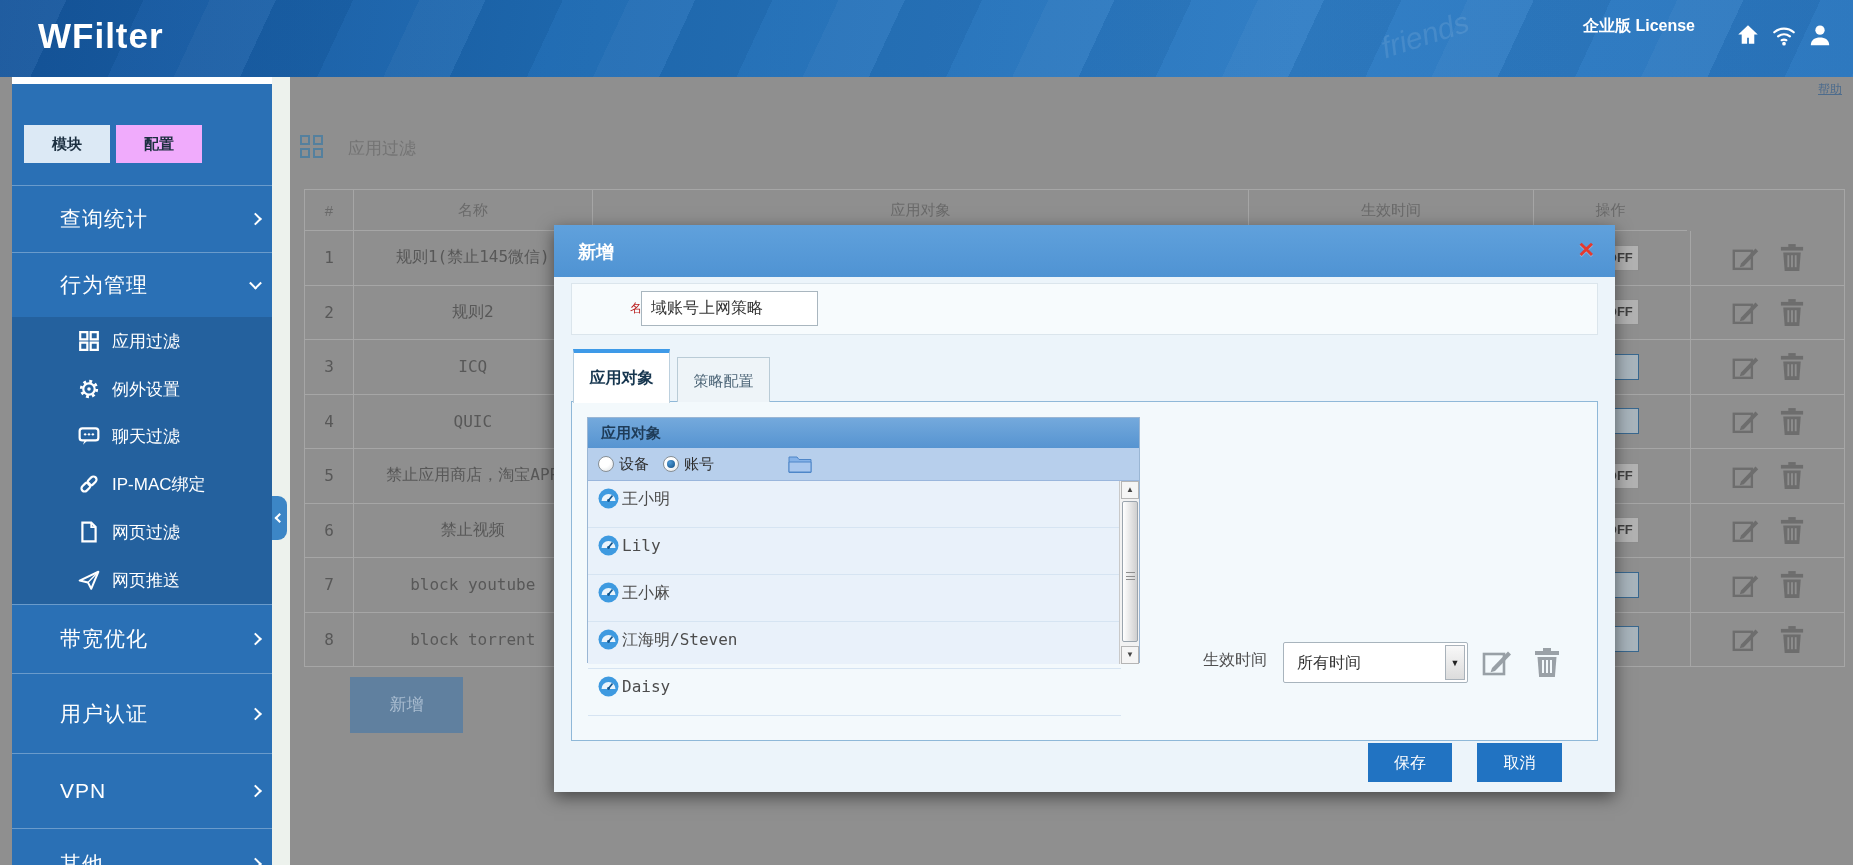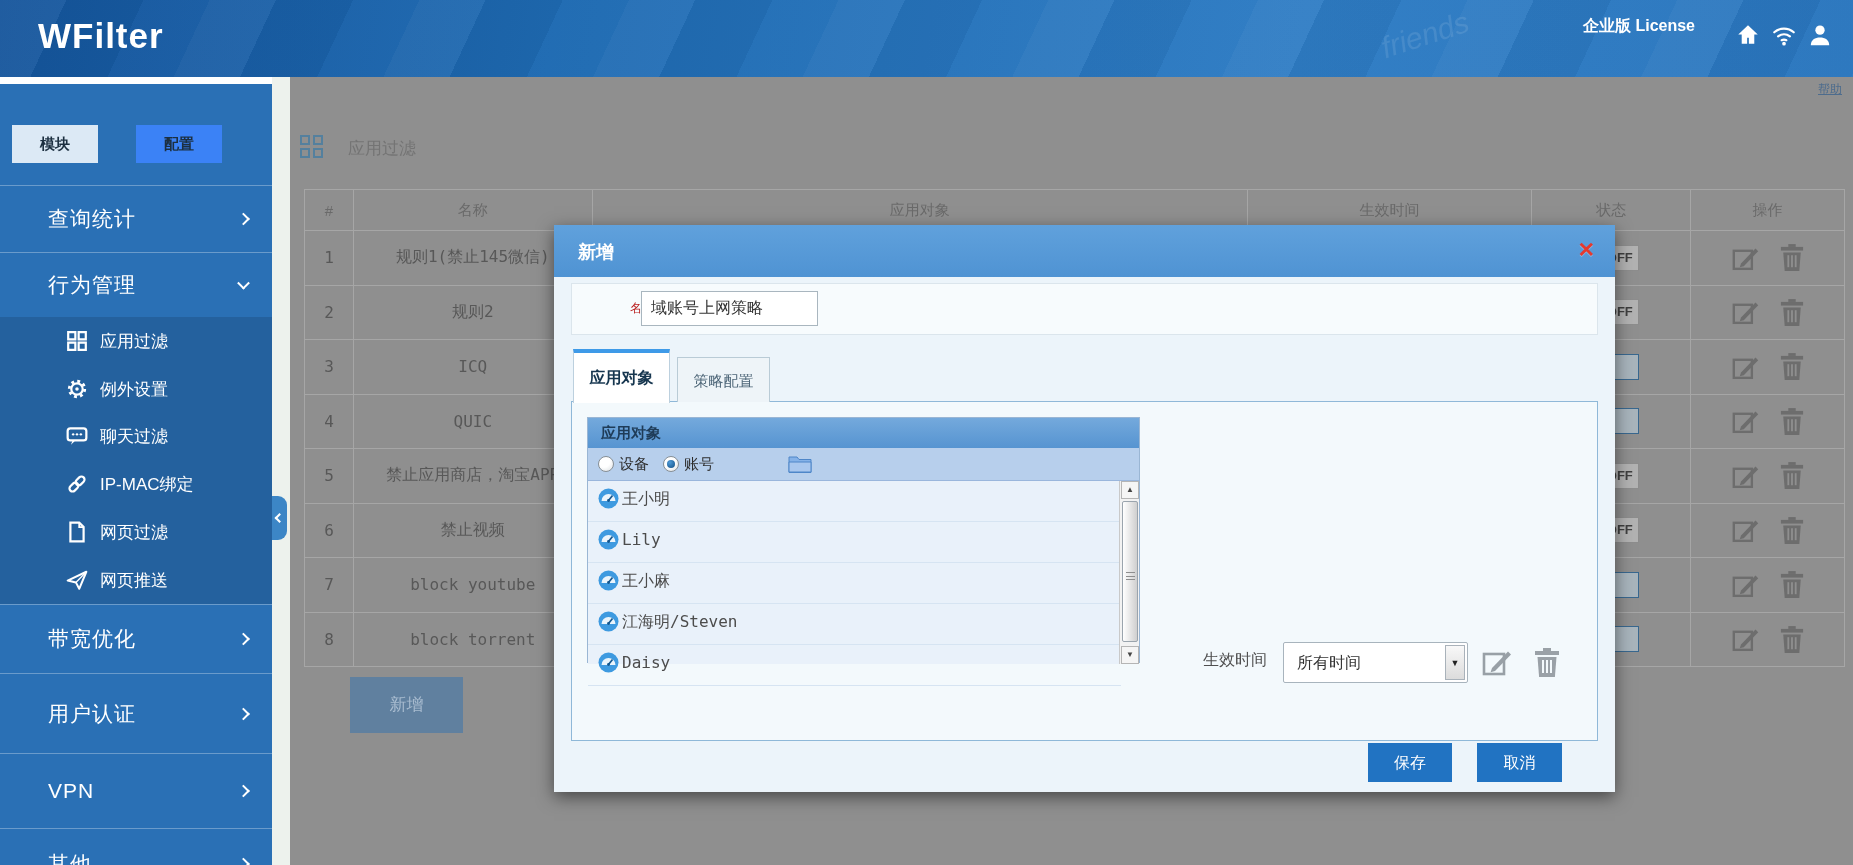--- a/index.html
+++ b/index.html
@@ -10,26 +10,26 @@
     background:linear-gradient(100deg,#14549b 0%, #1e6ab2 30%, #2e7cc4 70%, #2a76be 100%); overflow:hidden; }
   #topbar .streaks { position:absolute; inset:0;
     background:repeating-linear-gradient(115deg, rgba(255,255,255,0.05) 0 60px, rgba(0,0,0,0.04) 60px 130px, rgba(255,255,255,0.02) 130px 190px); }
   #logo { position:absolute; left:38px; top:16px; color:#fff; font-size:35px; font-weight:bold; letter-spacing:1px; }
   #watermark { position:absolute; left:1380px; top:18px; color:rgba(255,255,255,0.10); font-size:30px; font-style:italic; transform:rotate(-18deg); }
   #license { position:absolute; right:158px; top:16px; color:#fff; font-size:16px; font-weight:bold;text-align:center; }
   .hicon { position:absolute; top:22px; width:26px; height:26px; cursor:pointer; }
   #icon-home { right:92px; } #icon-wifi { right:56px; } #icon-person { right:20px; }
 
   
-  #sidebar { position:absolute; left:0; top:77px; width:272px; height:788px; background:#2a70b5; }
+  #sidebar { position:absolute; left:12px; top:77px; width:272px; height:788px; background:#2a70b5; }
   #sidebar-topline { position:absolute; left:0; top:0; width:272px; height:7px; background:#ffffff; }
   .side-tab { position:absolute; top:48px; height:38px; width:86px; text-align:center; line-height:38px;
     font-size:15px; font-weight:bold; color:#1c2f40; cursor:pointer; }
   #tab-module { left:12px; background:#dce9f5; }
-  #tab-config { left:104px; background:#3b82f6;margin-left:32px; }
+  #tab-config { left:104px; background:#f0abfc; }
   .nav-section { position:absolute; left:0; width:272px; border-top:1px solid rgba(255,255,255,0.30); color:#fff; cursor:pointer; }
   .nav-section .lbl { position:absolute; left:48px; top:50%; transform:translateY(-50%); font-size:21px; letter-spacing:1px; }
   .chev { position:absolute; right:24px; top:50%; width:9px; height:9px; border-right:2px solid #fff; border-bottom:2px solid #fff; }
   .chev.right { transform:translateY(-50%) rotate(-45deg); }
   .chev.down  { transform:translateY(-70%) rotate(45deg); }
   #submenu { position:absolute; left:0; top:240px; width:272px; height:287px; background:#24619e; }
   .sub-item { position:relative; height:47.8px; color:#fff; cursor:pointer; }
   .sub-item .sicon { position:absolute; left:66px; top:50%; transform:translateY(-50%); width:22px; height:22px; }
   .sub-item .slbl { position:absolute; left:100px; top:50%; transform:translateY(-50%); font-size:17px; }
 
@@ -98,21 +98,21 @@
   .radio { position:absolute; top:8px; width:16px; height:16px; border-radius:50%;
     background:radial-gradient(circle at 35% 30%, #ffffff 0 45%, #d9dde0 100%); border:1px solid #878f95; cursor:pointer; }
   .radio.checked::after { content:""; position:absolute; left:3px; top:3px; width:8px; height:8px; border-radius:50%;
     background:radial-gradient(circle at 35% 30%, #4e9ad6, #124f86); }
   #radio-device { left:10px; } #radio-account { left:75px; }
   .radio-lbl { position:absolute; top:7px; font-size:15px; color:#2e2e2e; cursor:pointer; }
   #radio-device-lbl { left:31px; } #radio-account-lbl { left:96px; }
   #folder-icon { position:absolute; left:200px; top:7px; cursor:pointer; }
 
   #list-items { position:absolute; left:0; top:63px; width:533px; height:183px; background:#e9f1fa; }
-  .list-item { position:relative; height:41px; border-bottom:1px solid #d6e4f2; cursor:pointer; }
+  .list-item { position:relative; height:47px; border-bottom:1px solid #d6e4f2; cursor:pointer; }
   .list-item .gicon { position:absolute; left:10px; top:7px; }
   .list-item .gname { position:absolute; left:34px; top:8px; font-size:16px; color:#4c4c4c; font-family:"DejaVu Sans Mono", monospace; }
 
   #list-scrollbar { position:absolute; right:0; top:63px; width:20px; height:183px; background:#f2f2f2; border-left:1px solid #c9c9c9; }
   .sb-btn { position:absolute; left:1px; width:18px; height:18px; background:#f5f5f5; border:1px solid #b5b5b5;
     font-size:8px; color:#444; text-align:center; line-height:16px; cursor:pointer; }
   #sb-up { top:0; } #sb-down { bottom:0; }
   #sb-thumb { position:absolute; left:2px; top:20px; width:16px; height:141px; border:1px solid #9aa4ad; border-radius:2px;
     background:linear-gradient(90deg,#ffffff,#cfcfcf); cursor:pointer; }
   #sb-grip { position:absolute; left:3px; top:50%; width:9px; height:8px;
@@ -254,21 +254,20 @@
         <span></span>
       </span>
     <span id="page-title">应用过滤</span>
   </div>
   <div id="rule-table">
       <div class="t-row head">
         <div class="t-cell c0">#</div>
         <div class="t-cell c1">名称</div>
         <div class="t-cell c2">应用对象</div>
         <div class="t-cell c3">生效时间</div>
-        <div class="t-cell c4">状态</div>
         <div class="t-cell c5">操作</div>
       </div>
       <div class="t-row">
         <div class="t-cell c0">1</div>
         <div class="t-cell c1">规则1(禁止145微信)</div>
         <div class="t-cell c2"></div>
         <div class="t-cell c3"></div>
         <div class="t-cell c4">
           <div class="toggle off">
             <span class="knob"></span>

